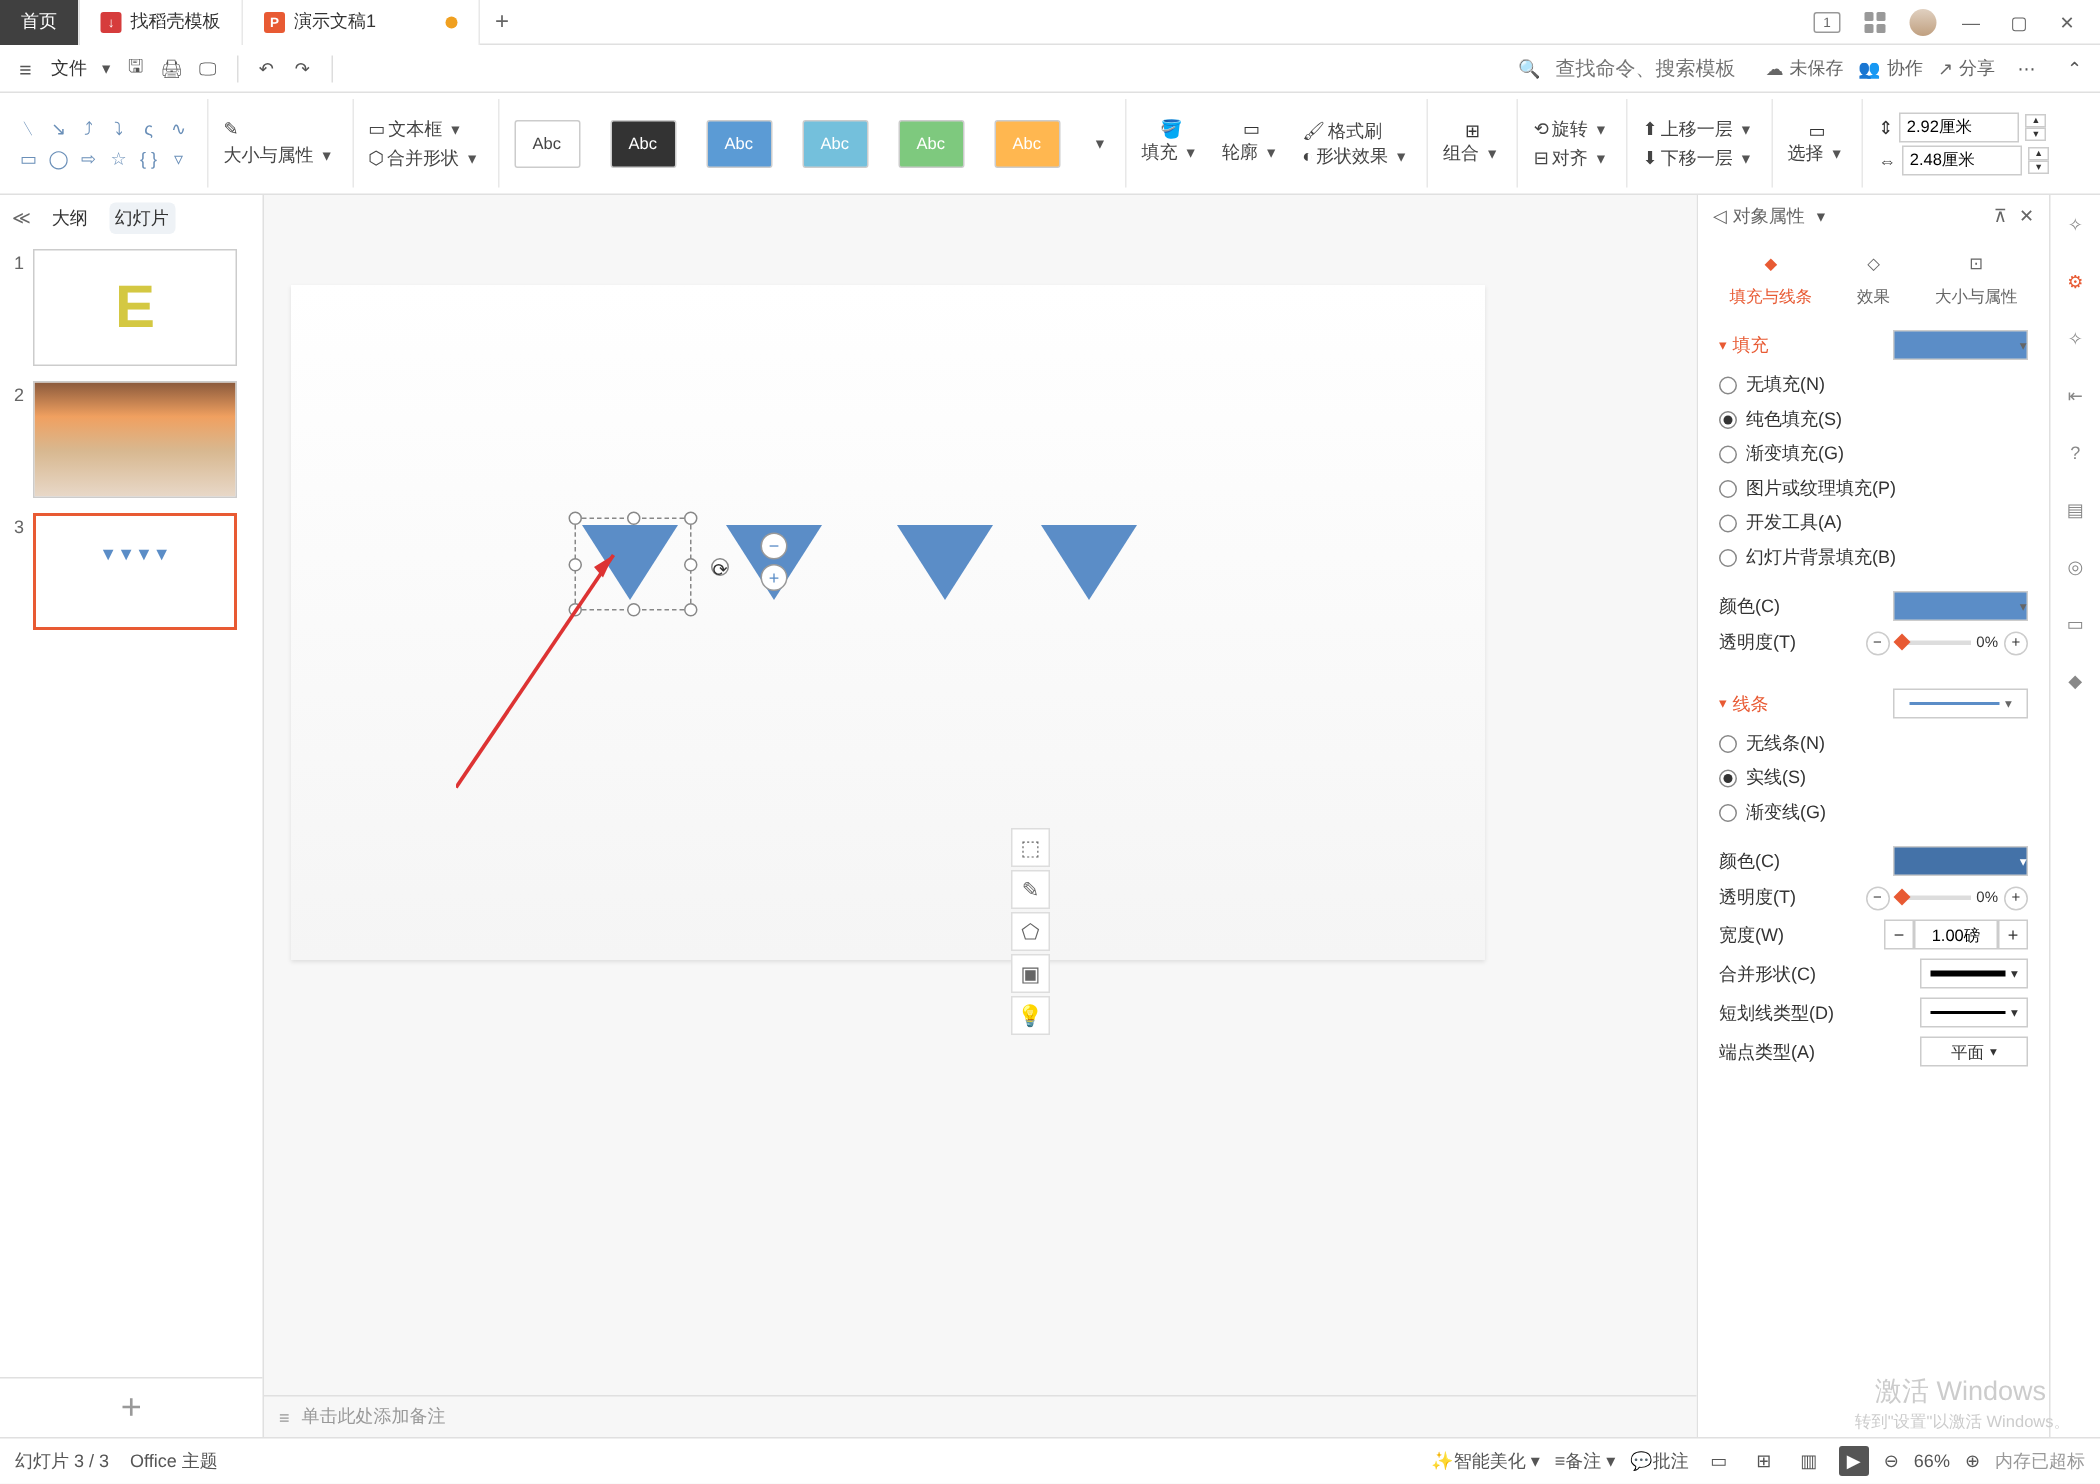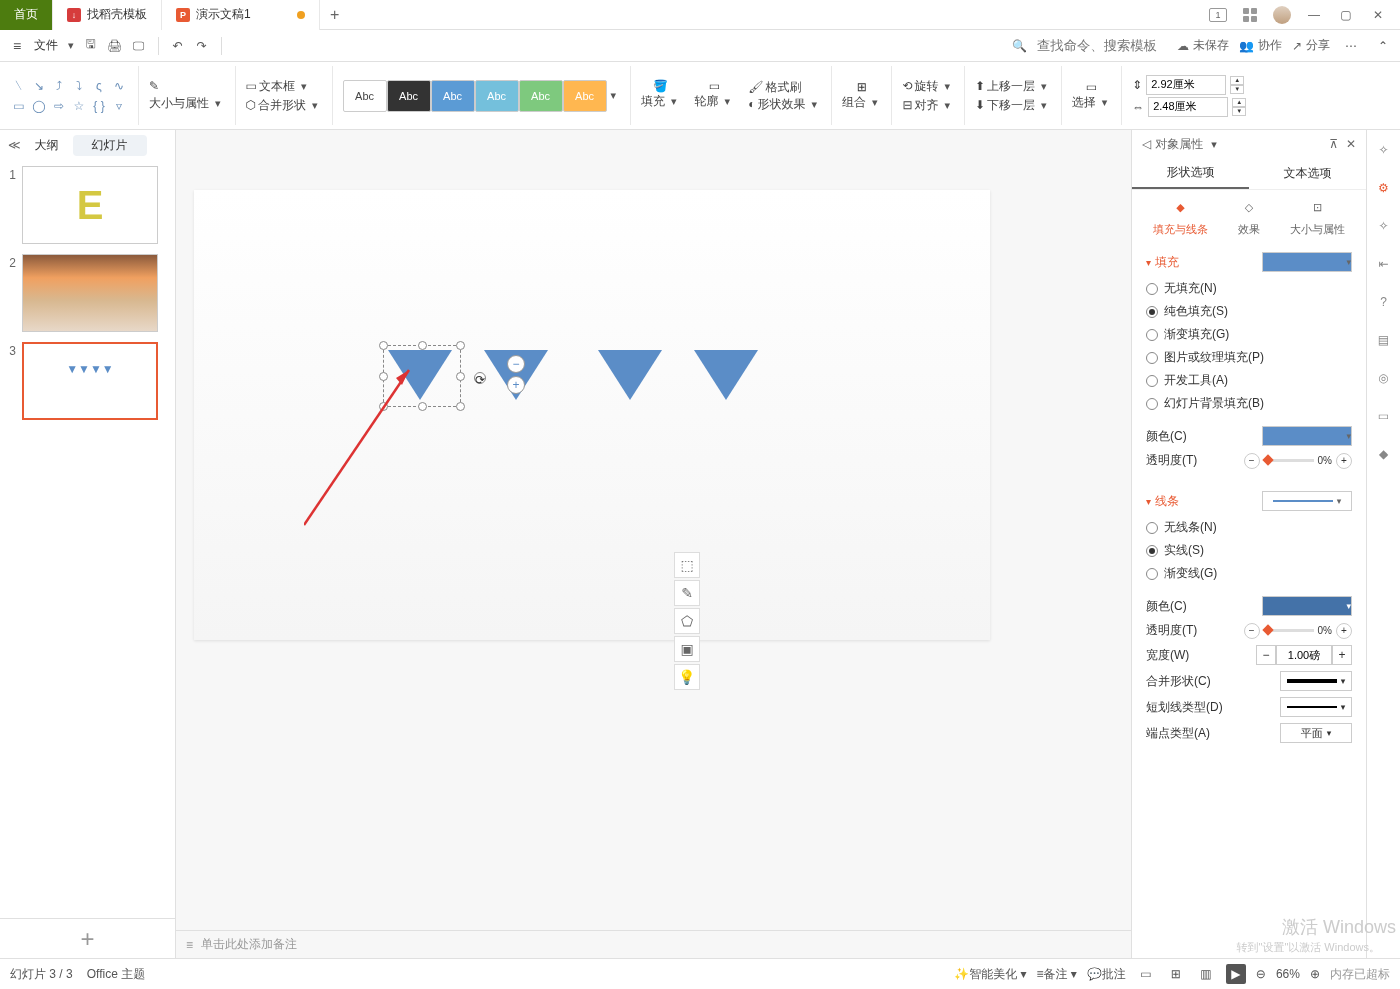--- a/index.html
+++ b/index.html
@@ -1,19 +1,19 @@
 <!DOCTYPE html>
 <html><head>
 <meta charset="utf-8">
 <style>
 *{margin:0;padding:0;box-sizing:border-box;font-family:"Microsoft YaHei",sans-serif;}
 body{width:1400px;height:989px;background:#fff;overflow:hidden;position:relative;font-size:12px;color:#333;}
 .tabs-bar{height:30px;background:#fff;border-bottom:1px solid #e0e0e0;display:flex;align-items:center;}
 .tab{height:30px;padding:0 14px;display:flex;align-items:center;gap:6px;cursor:pointer;border-right:1px solid #e8e8e8;}
-.tab-home{background:#4d7c0f;color:#fff;}
+.tab-home{background:#404040;color:#fff;}
 .tab-template{background:#fff;}
 .tab-doc{background:#fff;}
 .tab-icon-r{width:14px;height:14px;background:#d63c3c;border-radius:2px;display:inline-flex;align-items:center;justify-content:center;color:#fff;font-size:9px;font-weight:bold;}
 .tab-icon-p{width:14px;height:14px;background:#e85a33;border-radius:2px;display:inline-flex;align-items:center;justify-content:center;color:#fff;font-size:9px;font-weight:bold;}
 .tab-dot{width:8px;height:8px;background:#f0a020;border-radius:50%;margin-left:40px;}
 .tab-add{width:30px;height:30px;display:flex;align-items:center;justify-content:center;font-size:16px;color:#666;}
 .window-controls{position:absolute;right:0;top:0;height:30px;display:flex;align-items:center;gap:4px;padding-right:8px;}
 .wc-item{width:28px;height:28px;display:flex;align-items:center;justify-content:center;color:#666;cursor:pointer;}
 .wc-badge{width:18px;height:14px;border:1px solid #999;border-radius:2px;font-size:9px;display:flex;align-items:center;justify-content:center;}
 .wc-grid{display:grid;grid-template-columns:6px 6px;grid-template-rows:6px 6px;gap:2px;}
@@ -31,38 +31,38 @@
 .rtab-text{color:#e85a33;}
 .rtab-more{color:#999;padding:4px;}
 .menu-right{margin-left:auto;display:flex;align-items:center;gap:10px;}
 .search-input{border:none;color:#aaa;width:130px;outline:none;}
 .cloud-btn,.collab-btn,.share-btn{display:flex;align-items:center;gap:4px;color:#666;cursor:pointer;}
 .toolbar{height:68px;border-bottom:1px solid #e0e0e0;display:flex;padding:4px 10px;gap:10px;}
 .tblock{display:flex;flex-direction:column;justify-content:center;gap:2px;border-right:1px solid #e8e8e8;padding-right:10px;}
 .shapes-grid{display:grid;grid-template-columns:repeat(6,18px);grid-template-rows:18px 18px;gap:2px;}
 .sgi{display:flex;align-items:center;justify-content:center;color:#6a8fb8;font-size:12px;}
 .tool-btn{display:flex;align-items:center;gap:2px;cursor:pointer;color:#444;}
-.style-gallery{display:flex;gap:0;align-items:center;}
+.style-gallery{display:flex;gap:20px;align-items:center;}
 .style-sw{width:44px;height:32px;border:1px solid #ccc;display:flex;align-items:center;justify-content:center;font-size:11px;border-radius:2px;}
 .style-sw.white{background:#fff;color:#444;}
 .style-sw.black{background:#333;color:#fff;}
 .style-sw.blue1{background:#5b9bd5;color:#fff;}
 .style-sw.blue2{background:#74c0dc;color:#fff;}
 .style-sw.green{background:#7ec97e;color:#fff;}
 .style-sw.orange{background:#ffb750;color:#fff;}
 .dd{padding:2px 4px;cursor:pointer;color:#555;font-size:11px;}
 .size-input{border:1px solid #ccc;height:20px;width:80px;padding:0 4px;font-size:11px;}
 .spin-btns{display:flex;flex-direction:column;}
 .spin-btns>span{width:14px;height:9px;border:1px solid #ccc;font-size:7px;display:flex;align-items:center;justify-content:center;}
 .main-area{display:flex;height:828px;}
 .slide-panel{width:176px;border-right:1px solid #e0e0e0;display:flex;flex-direction:column;}
 .panel-hdr{height:30px;display:flex;align-items:center;padding:0 8px;gap:14px;}
 .collapse-btn{color:#666;}
 .panel-tab{cursor:pointer;}
-.panel-tab.active{background:#eef2f6;border-radius:4px;padding:2px 19px;}
+.panel-tab.active{background:#eef2f6;border-radius:4px;padding:2px 4px;}
 .thumbs{flex:1;overflow-y:auto;padding:6px;}
 .thumb-row{display:flex;gap:6px;margin-bottom:10px;}
 .thumb-num{width:10px;text-align:right;color:#666;padding-top:2px;}
 .thumb{width:136px;height:78px;border:1px solid #ccc;background:#fff;display:flex;align-items:center;justify-content:center;font-size:40px;font-weight:bold;color:#d4c842;}
 .thumb.selected{border:2px solid #e85a33;}
 .thumb-img2{background:linear-gradient(to bottom,#8b5a3c 0%,#f0a060 30%,#d8b890 60%,#e8d8c8 100%);position:relative;}
 .add-slide{height:40px;display:flex;align-items:center;justify-content:center;font-size:24px;color:#999;border-top:1px solid #e0e0e0;}
 .canvas-area{flex:1;background:#f7f7f7;position:relative;}
 .slide-canvas{position:absolute;left:18px;top:60px;width:796px;height:450px;background:linear-gradient(to bottom,#fff,#f5f5f5);box-shadow:0 1px 3px rgba(0,0,0,0.1);}
 .triangle{position:absolute;width:0;height:0;border-left:32px solid transparent;border-right:32px solid transparent;border-top:50px solid #5b8dc7;}
@@ -99,21 +99,21 @@
 .width-input{display:flex;align-items:center;}
 .width-input input{width:56px;height:20px;border:1px solid #ccc;text-align:center;font-size:11px;}
 .width-btn{width:20px;height:20px;border:1px solid #ccc;display:flex;align-items:center;justify-content:center;font-size:12px;}
 .line-sample{width:72px;height:20px;border:1px solid #ccc;display:flex;align-items:center;justify-content:center;}
 .right-rail{width:34px;border-left:1px solid #e0e0e0;display:flex;flex-direction:column;align-items:center;padding-top:10px;gap:18px;color:#888;}
 .rail-icon{width:20px;height:20px;display:flex;align-items:center;justify-content:center;cursor:pointer;}
 .status-bar{height:31px;border-top:1px solid #e0e0e0;display:flex;align-items:center;padding:0 10px;gap:14px;color:#555;font-size:12px;}
 .status-right{margin-left:auto;display:flex;align-items:center;gap:10px;}
 .view-btn{width:20px;height:20px;display:flex;align-items:center;justify-content:center;border:1px solid transparent;}
 .view-btn.play{background:#555;color:#fff;border-radius:2px;}
-.watermark{position:absolute;right:4px;bottom:50px;color:#ccc;font-size:18px;pointer-events:none;}
+.watermark{position:absolute;right:36px;bottom:50px;color:#ccc;font-size:18px;pointer-events:none;}
 .watermark-sub{position:absolute;right:20px;bottom:34px;color:#ccc;font-size:11px;}
 svg{display:block;}
 </style>
 </head>
 <body>
 
 <div class="tabs-bar">
   <div class="tab tab-home">
       <span>首页</span>
     </div>
@@ -359,24 +359,20 @@
 
   <div class="prop-panel">
     <div class="prop-hdr">
       <span>◁</span>
         <span>对象属性</span>
         <span class="dd">▾</span>
       <div class="prop-hdr-icons">
         <span>⊼</span>
         <span>✕</span>
       </div>
-    </div>
-    <div class="prop-tabs">
-      <div class="prop-tab active">形状选项</div>
-      <div class="prop-tab">文本选项</div>
     </div>
     <div class="sub-tabs">
       <div class="sub-tab active">
         <div class="sub-tab-icon">◆</div>
           <span>填充与线条</span>
       </div>
       <div class="sub-tab">
         <div class="sub-tab-icon">◇</div>
           <span>效果</span>
       </div>

